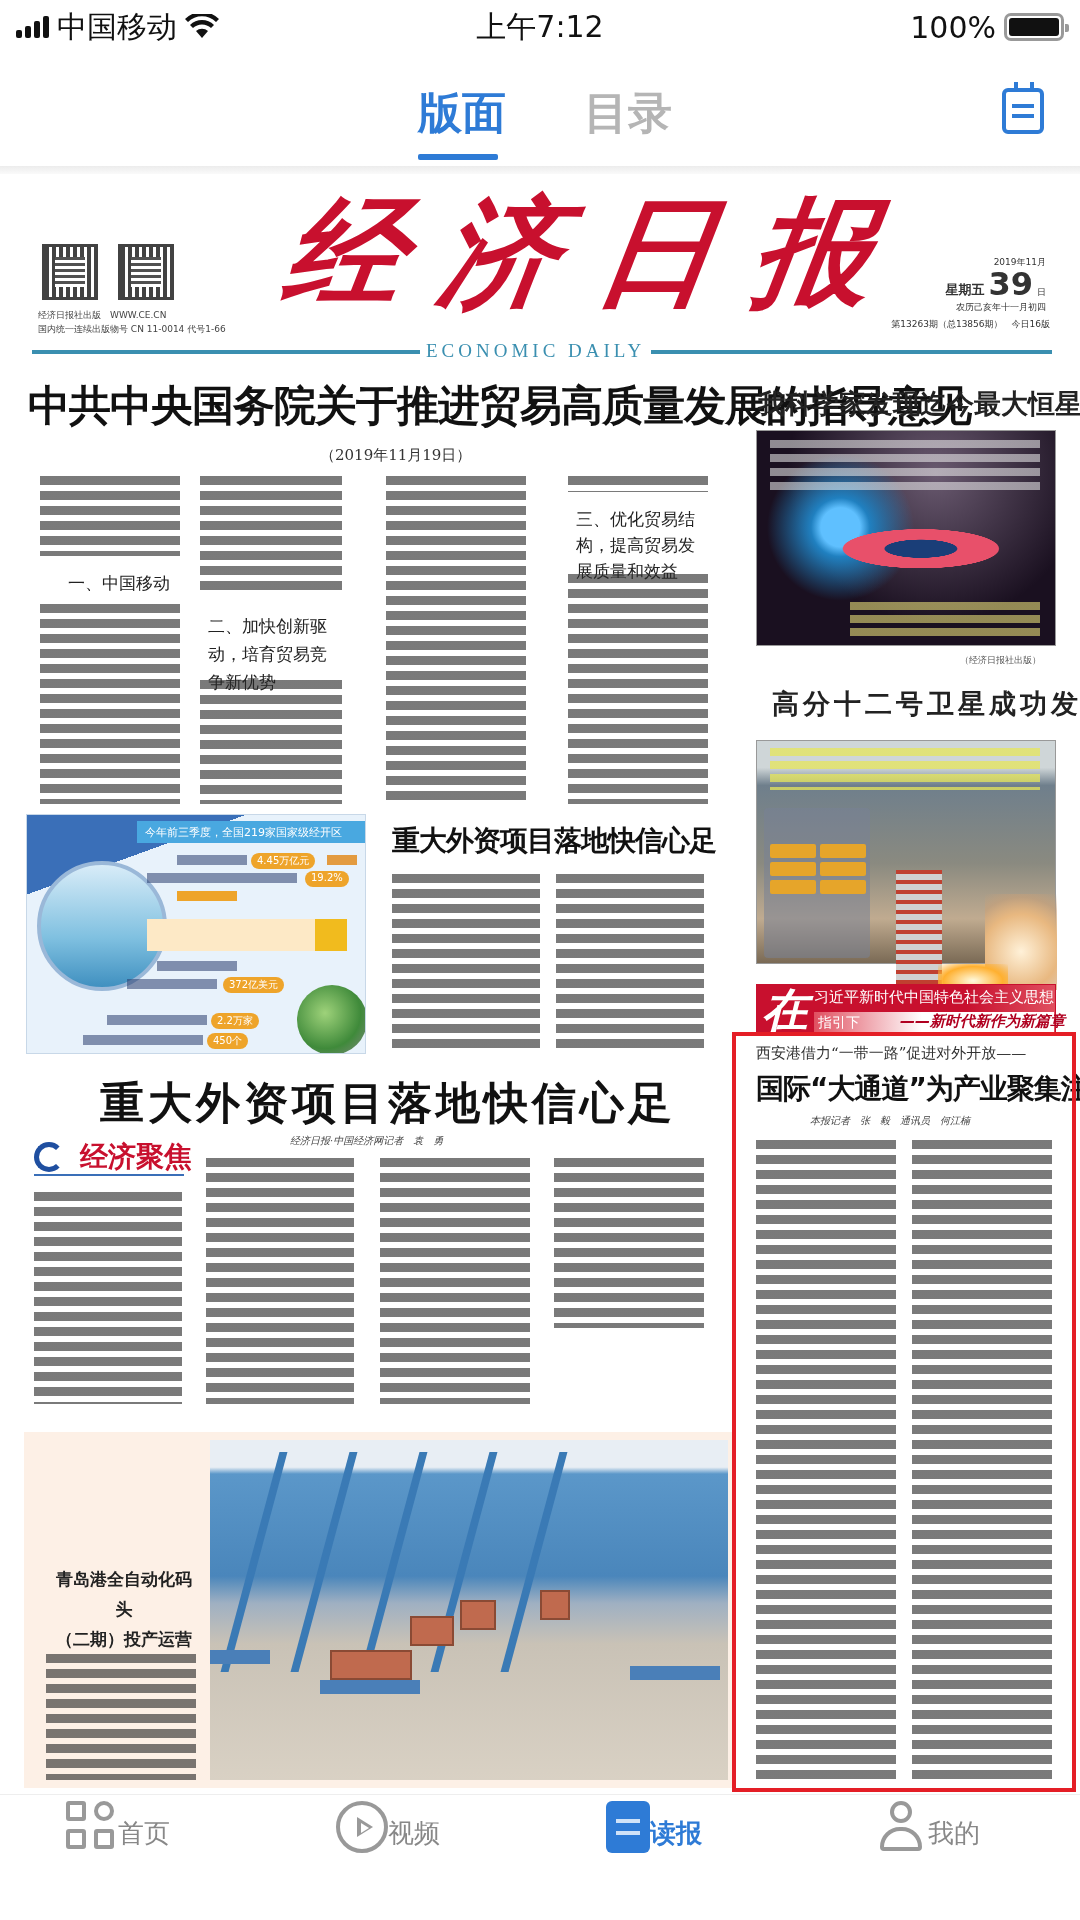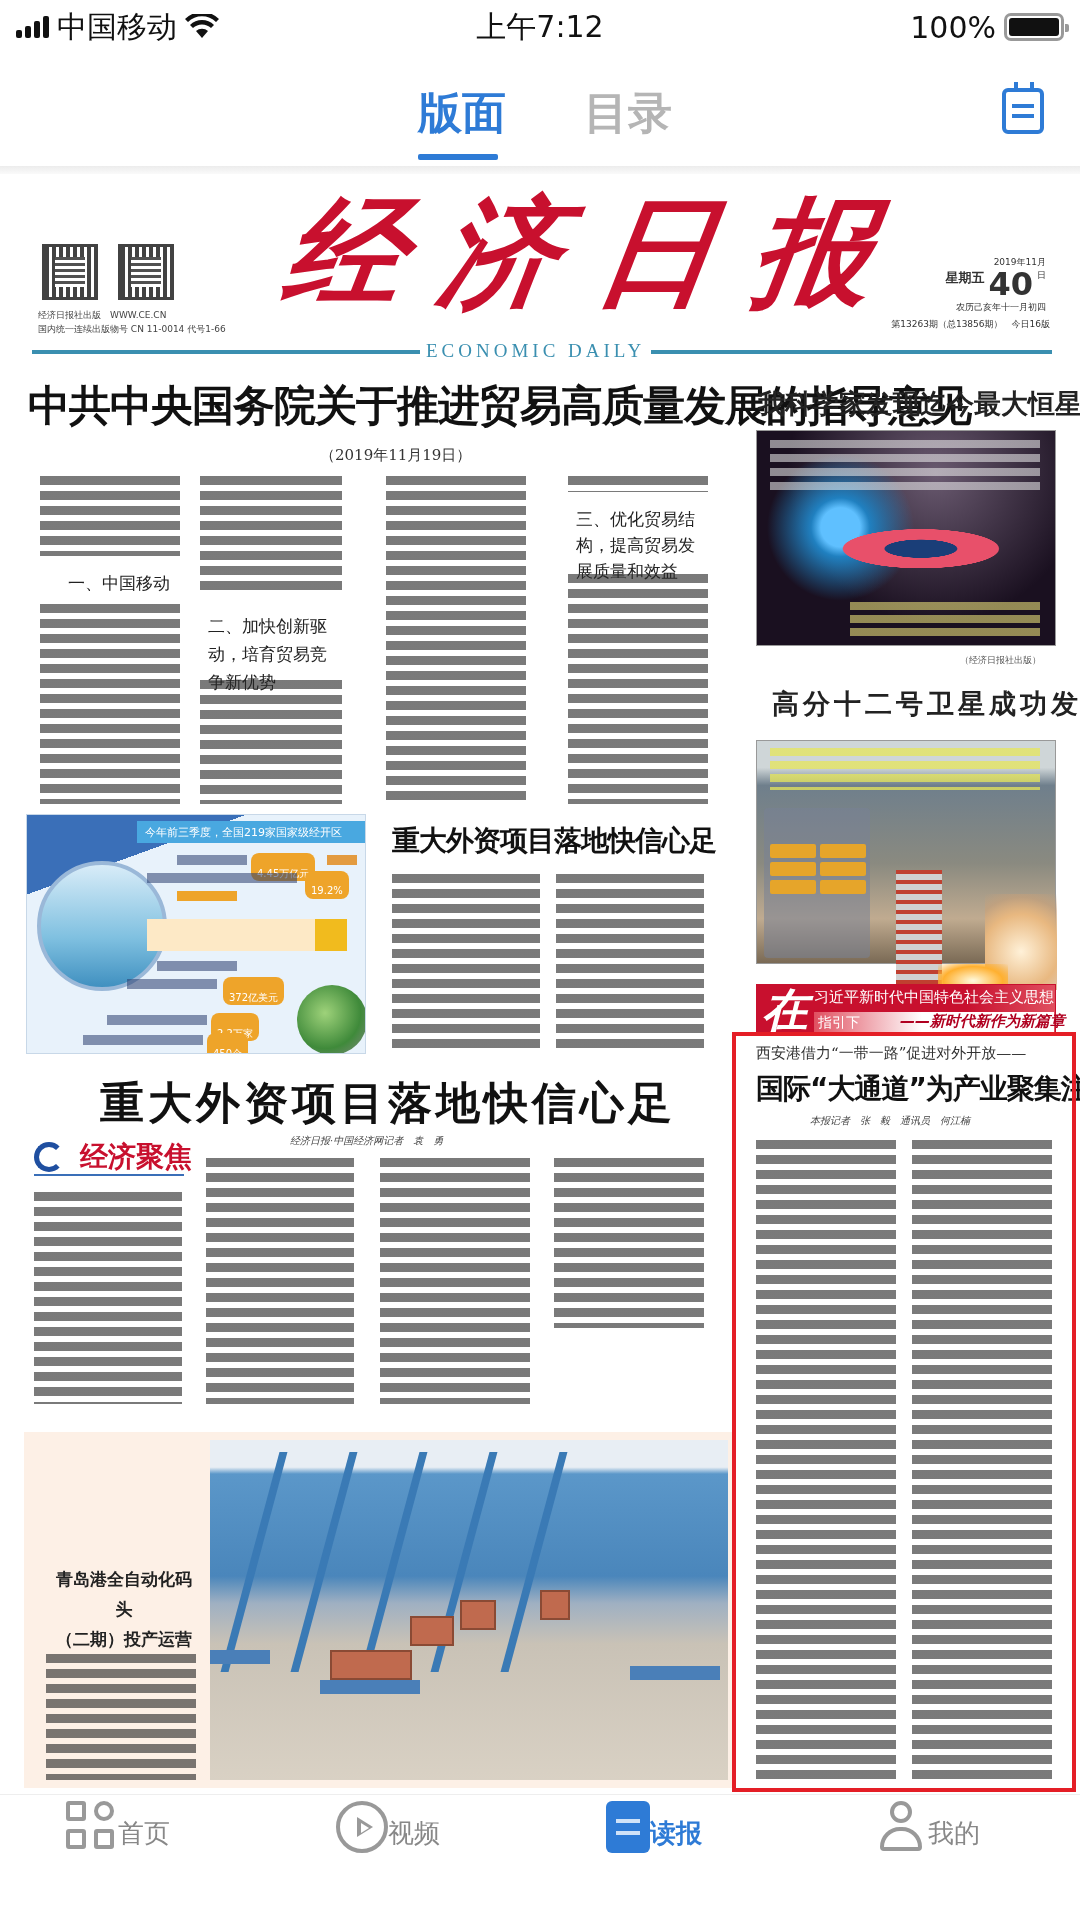--- a/index.html
+++ b/index.html
@@ -29,21 +29,21 @@
   
   .qr { position: absolute; top: 70px; width: 56px; height: 56px; background:
       repeating-linear-gradient(90deg, #222 0 4px, #fff 4px 7px), #222; opacity: .85; border: 3px solid #222; }
   .qr::after { content: ""; position: absolute; inset: 10px; background: repeating-linear-gradient(0deg, #fff 0 3px, #333 3px 6px); }
   .mast-meta { position: absolute; left: 38px; top: 134px; font-size: 9px; color: #444; line-height: 14px; }
   .mast-title { position: absolute; left: 286px; top: 0px; font-family: "DejaVu Serif", serif; font-size: 118px; font-style: italic; font-weight: bold; color: #c8102e; letter-spacing: 38px; transform: skewX(-8deg); }
   .mast-en { position: absolute; left: 420px; top: 166px; font-family: "Liberation Serif", serif; font-size: 19px; color: #3a8fb0; letter-spacing: 4px; background: #fff; padding: 0 6px; }
   .mast-rule { position: absolute; left: 32px; top: 176px; width: 1020px; height: 4px; background: #3a8fb0; }
   .date-block { position: absolute; left: 920px; top: 82px; text-align: right; width: 126px; color: #333; }
   .date-small { font-size: 9px; }
-  .date-row { display: flex; justify-content: flex-end; gap: 4px; }
+  .date-row { display: flex; align-items: flex-end; justify-content: flex-end; gap: 4px; }
   .date-weekday { font-size: 13px; font-weight: bold; }
   .date-day { font-size: 32px; font-weight: bold; line-height: 30px; }
   .date-ri { font-size: 9px; }
   .date-lunar { font-size: 9px; margin-top: 2px; }
   .issue-no { position: absolute; left: 830px; top: 144px; font-size: 9px; color: #333; width: 220px; text-align: right; }
 
   .headline { position: absolute; font-weight: bold; color: #111; white-space: nowrap; }
   .h-main { left: 28px; top: 204px; font-size: 42px; letter-spacing: -1px; }
   .dateline { position: absolute; left: 320px; top: 272px; font-size: 15px; color: #333; font-family: "DejaVu Serif", serif; }
   .textblock { position: absolute; background:
@@ -66,21 +66,21 @@
   .xi-line1 { position: absolute; left: 814px; top: 814px; font-size: 15px; color: #fff; white-space: nowrap; }
   .xi-line2-bg { position: absolute; left: 814px; top: 838px; width: 240px; height: 22px; background: linear-gradient(90deg, #e05060, #fff 45%); }
   .xi-line2a { position: absolute; left: 818px; top: 840px; font-size: 14px; color: #fff; }
   .xi-line2b { position: absolute; left: 900px; top: 838px; font-size: 15px; font-style: italic; font-weight: bold; color: #b00020; white-space: nowrap; }
 
   .infographic { position: absolute; left: 26px; top: 640px; width: 340px; height: 240px; background: linear-gradient(160deg, #3a6fb8 0 22%, #e8f2fb 22% 100%); border: 1px solid #c8d8e8; overflow: hidden; }
   .info-header { position: absolute; left: 110px; top: 6px; width: 230px; height: 22px; background: #49a8e0; color: #fff; font-size: 11px; padding: 4px 8px; white-space: nowrap; }
   .info-lens { position: absolute; left: 10px; top: 46px; width: 130px; height: 130px; border-radius: 50%; background: linear-gradient(180deg, #d8ecf8, #7fc0e0 60%, #4090c0); border: 4px solid #9ab8d8; }
   .info-bar { position: absolute; left: 120px; top: 104px; width: 200px; height: 32px; background: #fde9c6; }
   .info-bar-fill { position: absolute; left: 288px; top: 104px; width: 32px; height: 32px; background: #f1bb1e; }
-  .pill { position: absolute; height: 16px; padding: 14px 6px; background: #eea42a; color: #fff; font-size: 10px; border-radius: 8px; white-space: nowrap; }
+  .pill { position: absolute; height: 16px; padding: 1px 6px; background: #eea42a; color: #fff; font-size: 10px; border-radius: 8px; white-space: nowrap; }
   .info-txt { position: absolute; height: 10px; background: rgba(40,60,110,.55); }
   .info-globe { position: absolute; left: 270px; top: 170px; width: 70px; height: 70px; border-radius: 50%; background: radial-gradient(circle at 40% 40%, #9ed27a, #3f8a3a 60%, #888); }
 
   .h-kaifa { left: 392px; top: 648px; font-size: 28px; letter-spacing: -1px; }
   .h-waizi { left: 100px; top: 900px; font-size: 44px; font-family: "DejaVu Serif", serif; letter-spacing: 4px; font-weight: bold; }
   .byline { position: absolute; font-size: 10px; color: #444; font-style: italic; white-space: nowrap; font-family: "DejaVu Serif", serif; }
   .jjjj-logo { position: absolute; left: 34px; top: 964px; display: flex; align-items: center; gap: 16px; }
   .jjjj-ring { width: 30px; height: 30px; border-radius: 50%; border: 5px solid #1f4fa0; border-right-color: transparent; }
   .jjjj-text { font-size: 28px; font-weight: bold; color: #c8102e; font-family: "DejaVu Serif", serif; }
   .jjjj-rule { position: absolute; left: 34px; top: 1000px; width: 150px; height: 2px; background: #3a6fb8; }
@@ -158,21 +158,21 @@
     <div>经济日报社出版　WWW.CE.CN</div>
     <div>国内统一连续出版物号 CN 11-0014 代号1-66</div>
   </div>
   <div class="mast-title">经济日报</div>
   <div class="mast-rule"></div>
   <div class="mast-en">ECONOMIC DAILY</div>
   <div class="date-block">
     <div class="date-small">2019年11月</div>
     <div class="date-row">
       <span class="date-weekday">星期五</span>
-      <span class="date-day">40</span>
+      <span class="date-day">39</span>
       <span class="date-ri">日</span>
     </div>
     <div class="date-lunar">农历己亥年十一月初四</div>
   </div>
   <div class="issue-no">第13263期（总13856期）　今日16版</div>
 
   <div class="headline h-main">中共中央国务院关于推进贸易高质量发展的指导意见</div>
   <div class="dateline">（2019年11月19日）</div>
   <div class="textblock" style="left:40px;top:302px;width:140px;height:80px"></div>
   <div class="subhead" style="left:68px;top:398px">一、中国移动</div>

